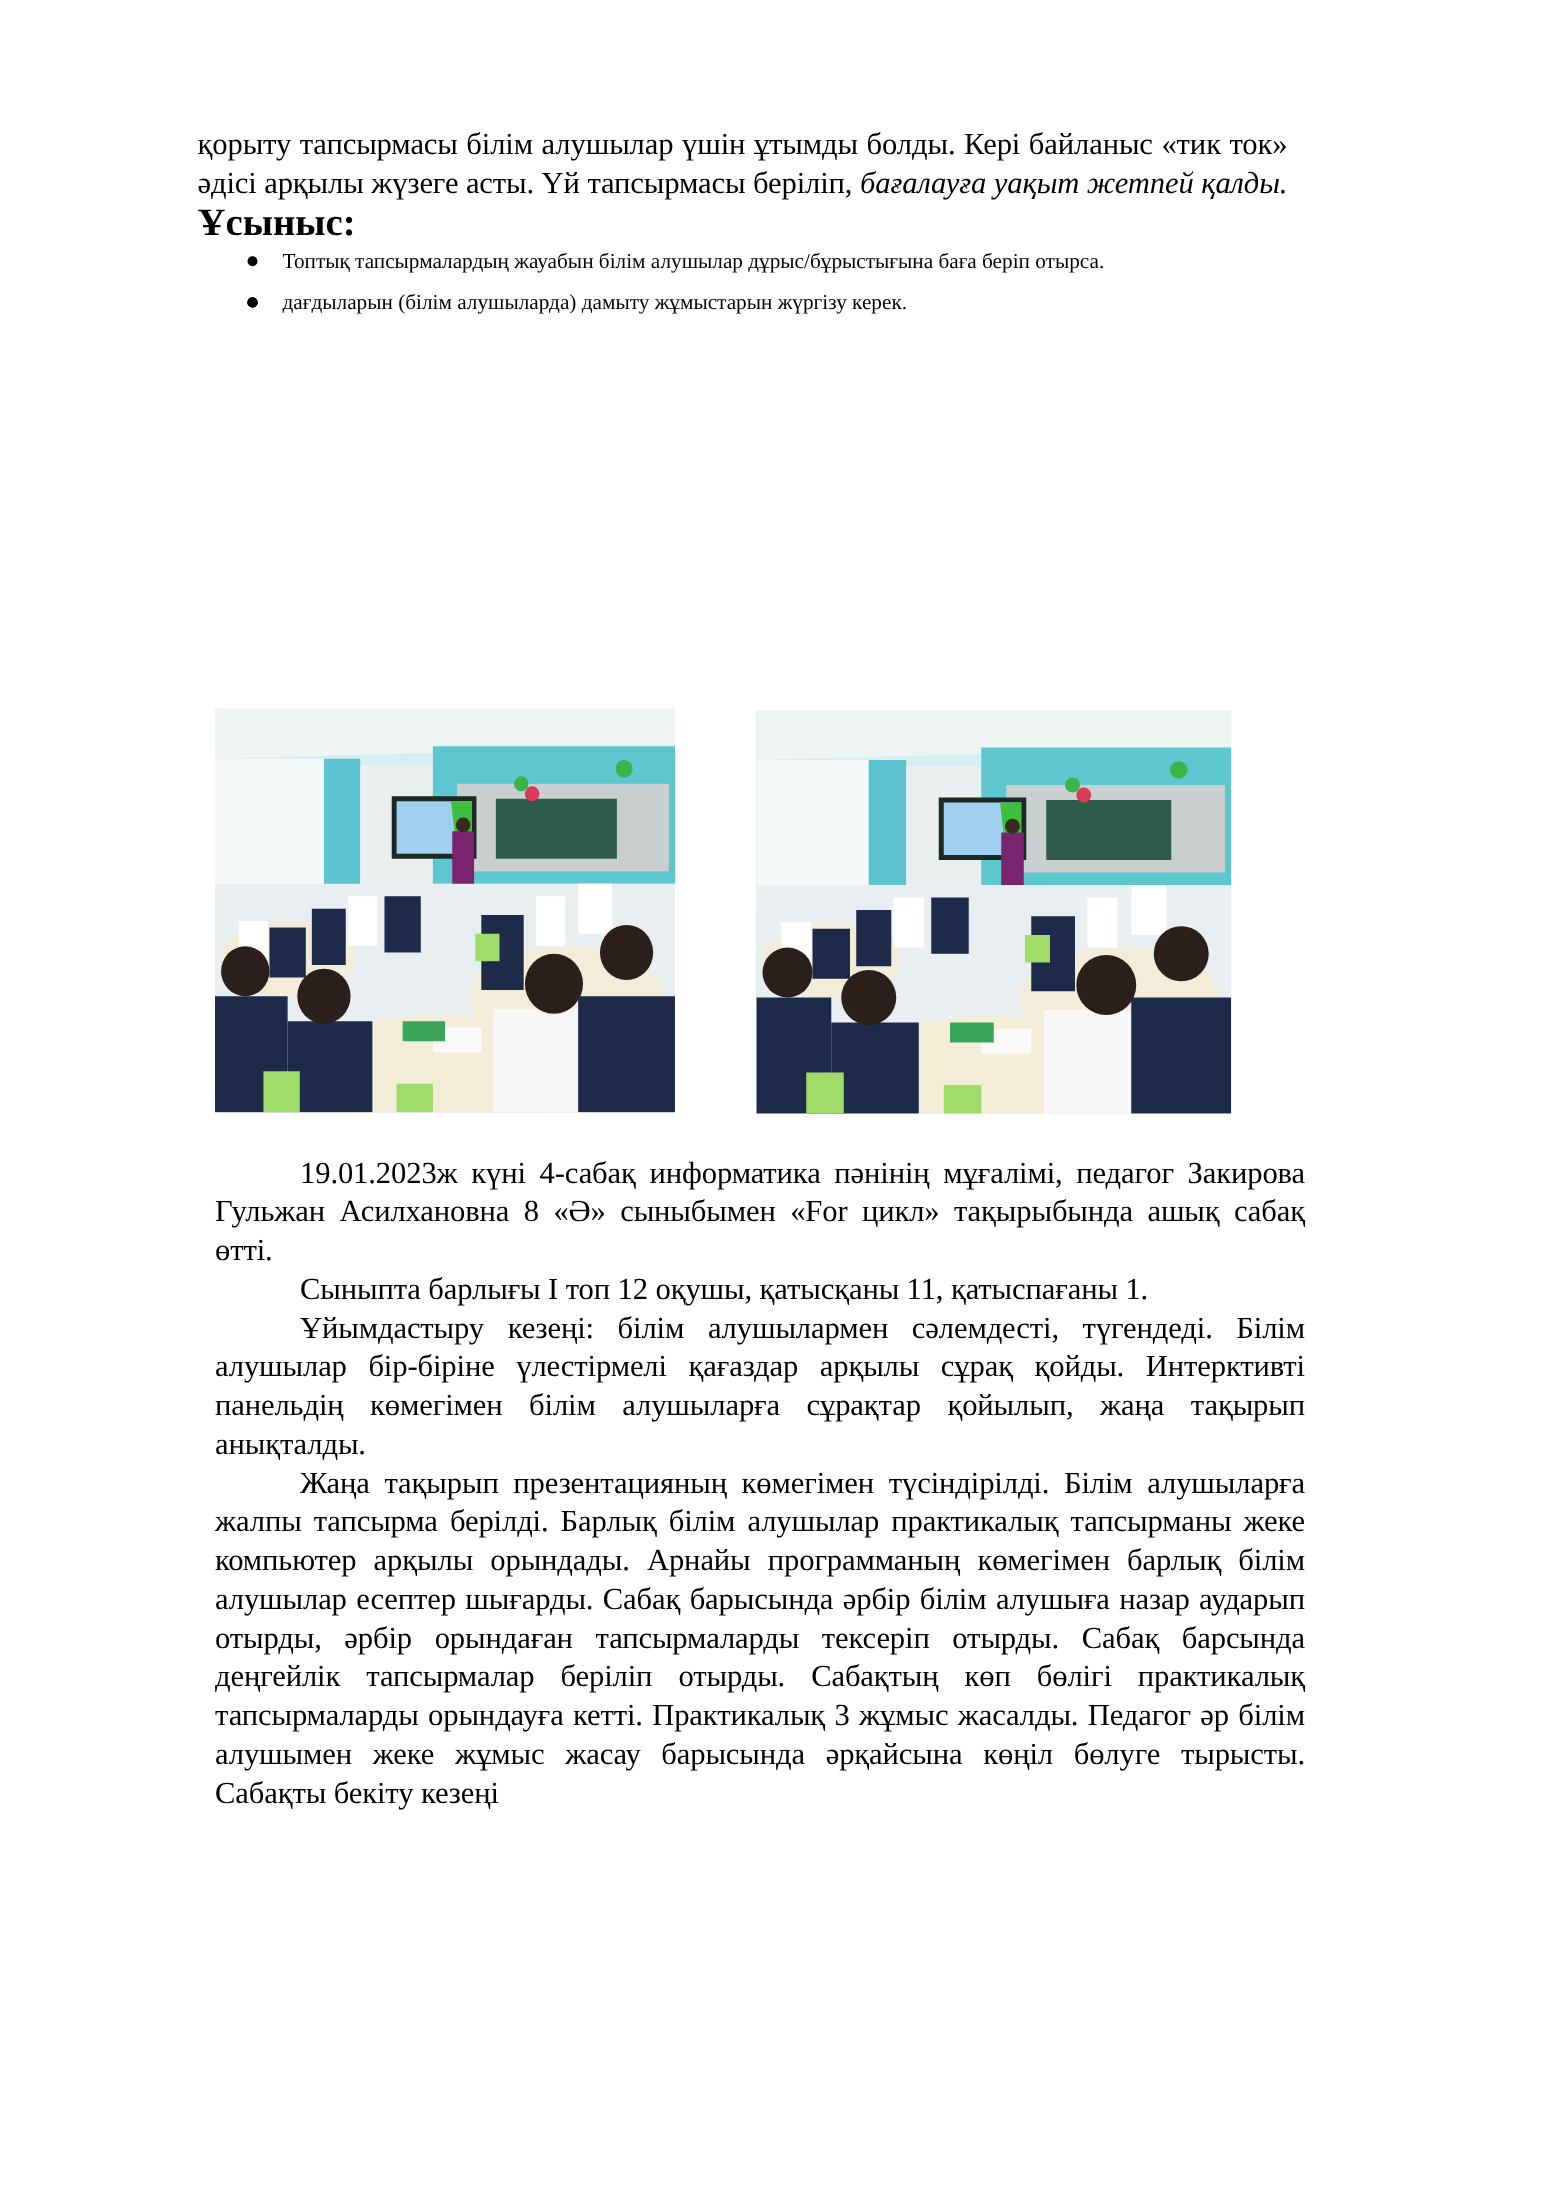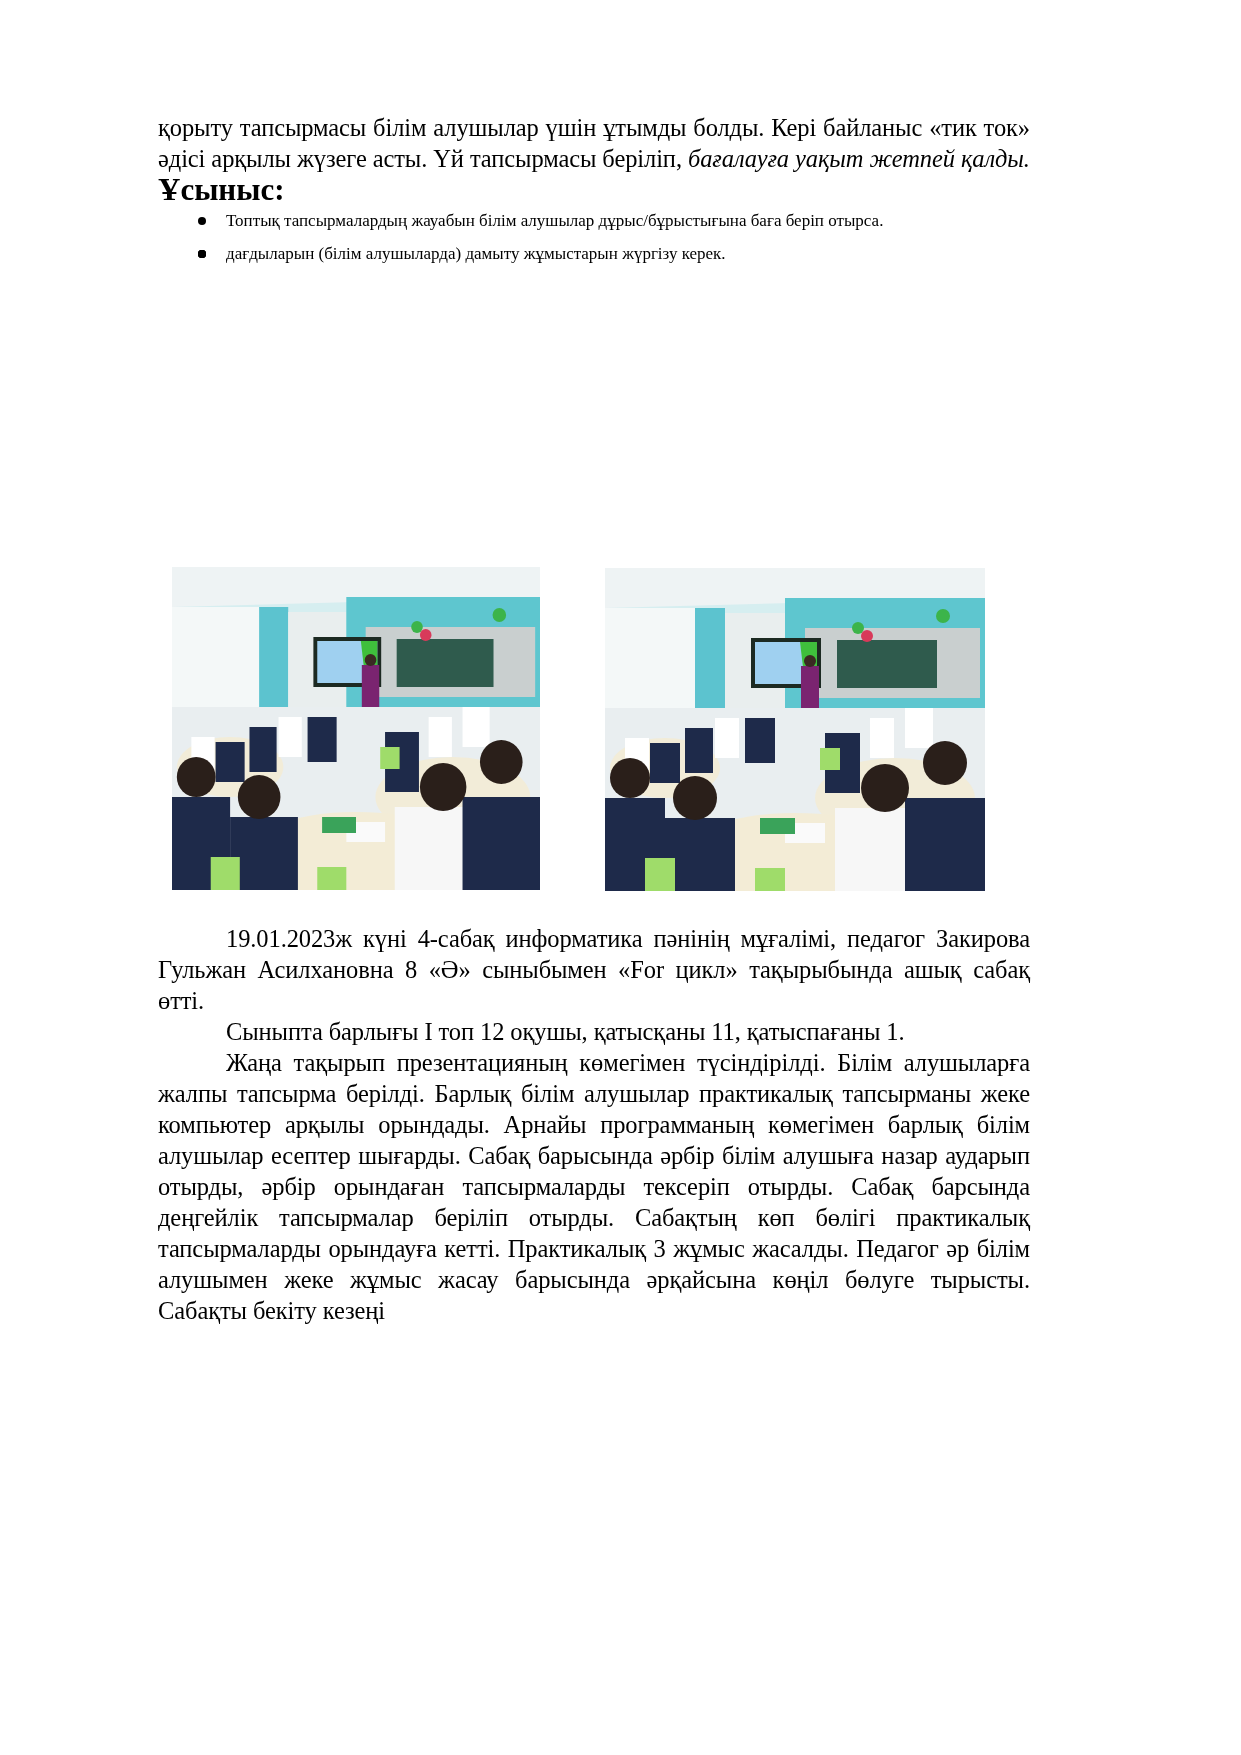--- a/index.html
+++ b/index.html
@@ -1,21 +1,21 @@
 <!DOCTYPE html>
 <html><head>
   <meta charset="utf-8">
   <style>
     html, body { margin: 0; padding: 0; background: #ffffff; }
     body {
       width: 1241px; height: 1755px; position: relative; overflow: hidden;
       font-family: "Liberation Serif", "DejaVu Serif", serif;
       color: #000;
     }
-    .page { position: absolute; left: 158px; top: 112px; width: 872px; }
+    .page { position: absolute; left: 158px; top: 100px; width: 872px; }
     .p {
       font-size: 24.5px; line-height: 31px; text-align: justify;
       margin: 0; letter-spacing: -0.1px;
     }
     .p.indent { text-indent: 68px; }
     .p .em { font-style: italic; }
     .heading { font-size: 31px; line-height: 31px; font-weight: bold; margin: 0; }
     ul.bullets { list-style: none; margin: 0; padding: 0; }
     ul.bullets li {
       position: relative; padding-left: 68px; font-size: 17px; line-height: 31px;
@@ -25,21 +25,21 @@
       position: absolute; left: 40px; top: 12px; width: 8px; height: 8px;
       background: #000; border-radius: 50%;
     }
     .photos { position: absolute; top: 567px; left: 0; width: 1241px; height: 324px; }
     .photo {
       position: absolute; overflow: hidden; background: #cfe9ea;
     }
     .photo.left { left: 172px; top: 0; width: 368px; height: 323px; }
     .photo.right { left: 605px; top: 1px; width: 380px; height: 323px; }
     .photo svg { width: 100%; height: 100%; display: block; }
-    .lower { position: absolute; left: 158px; top: 923px; width: 872px; }
+    .lower { position: absolute; left: 172px; top: 923px; width: 872px; }
   </style>
 </head>
 <body>
 
 <div class="page">
   <p class="p"><span>қорыту тапсырмасы білім алушылар үшін ұтымды болды. Кері байланыс «тик ток» әдісі арқылы жүзеге асты. Үй тапсырмасы беріліп, </span><span class="em">бағалауға уақыт жетпей қалды.</span></p>
   <p class="heading">Ұсыныс:</p>
   <ul class="bullets">
     <li><span class="dot"></span><span>Топтық тапсырмалардың жауабын білім алушылар дұрыс/бұрыстығына баға беріп отырса.</span></li>
     <li><span class="dot"></span></li>
@@ -138,14 +138,15 @@
       <rect x="215" y="180" width="20" height="22" fill="#9fdc6a"></rect>
       <rect x="180" y="255" width="40" height="20" fill="#fafafa"></rect>
       <rect x="155" y="250" width="35" height="16" fill="#3aa35a"></rect>
     </svg>
   </div>
 </div>
 
 <div class="lower">
   <p class="p indent">19.01.2023ж күні 4-сабақ информатика пәнінің мұғалімі, педагог Закирова Гульжан Асилхановна 8 «Ә» сыныбымен «For цикл» тақырыбында ашық сабақ өтті.</p>
   <p class="p indent">Сыныпта барлығы I топ 12 оқушы, қатысқаны 11, қатыспағаны 1.</p>
+  <p class="p indent">Ұйымдастыру кезеңі: білім алушылармен сәлемдесті, түгендеді. Білім алушылар бір-біріне үлестірмелі қағаздар арқылы сұрақ қойды. Интерктивті панельдің көмегімен білім алушыларға сұрақтар қойылып, жаңа тақырып анықталды.</p>
   <p class="p indent">Жаңа тақырып презентацияның көмегімен түсіндірілді. Білім алушыларға жалпы тапсырма берілді. Барлық білім алушылар практикалық тапсырманы жеке компьютер арқылы орындады. Арнайы программаның көмегімен барлық білім алушылар есептер шығарды. Сабақ барысында әрбір білім алушыға назар аударып отырды, әрбір орындаған тапсырмаларды тексеріп отырды. Сабақ барсында деңгейлік тапсырмалар беріліп отырды. Сабақтың көп бөлігі практикалық тапсырмаларды орындауға кетті. Практикалық 3 жұмыс жасалды. Педагог әр білім алушымен жеке жұмыс жасау барысында әрқайсына көңіл бөлуге тырысты. Сабақты бекіту кезеңі</p>
 </div>
 
 </body></html>

